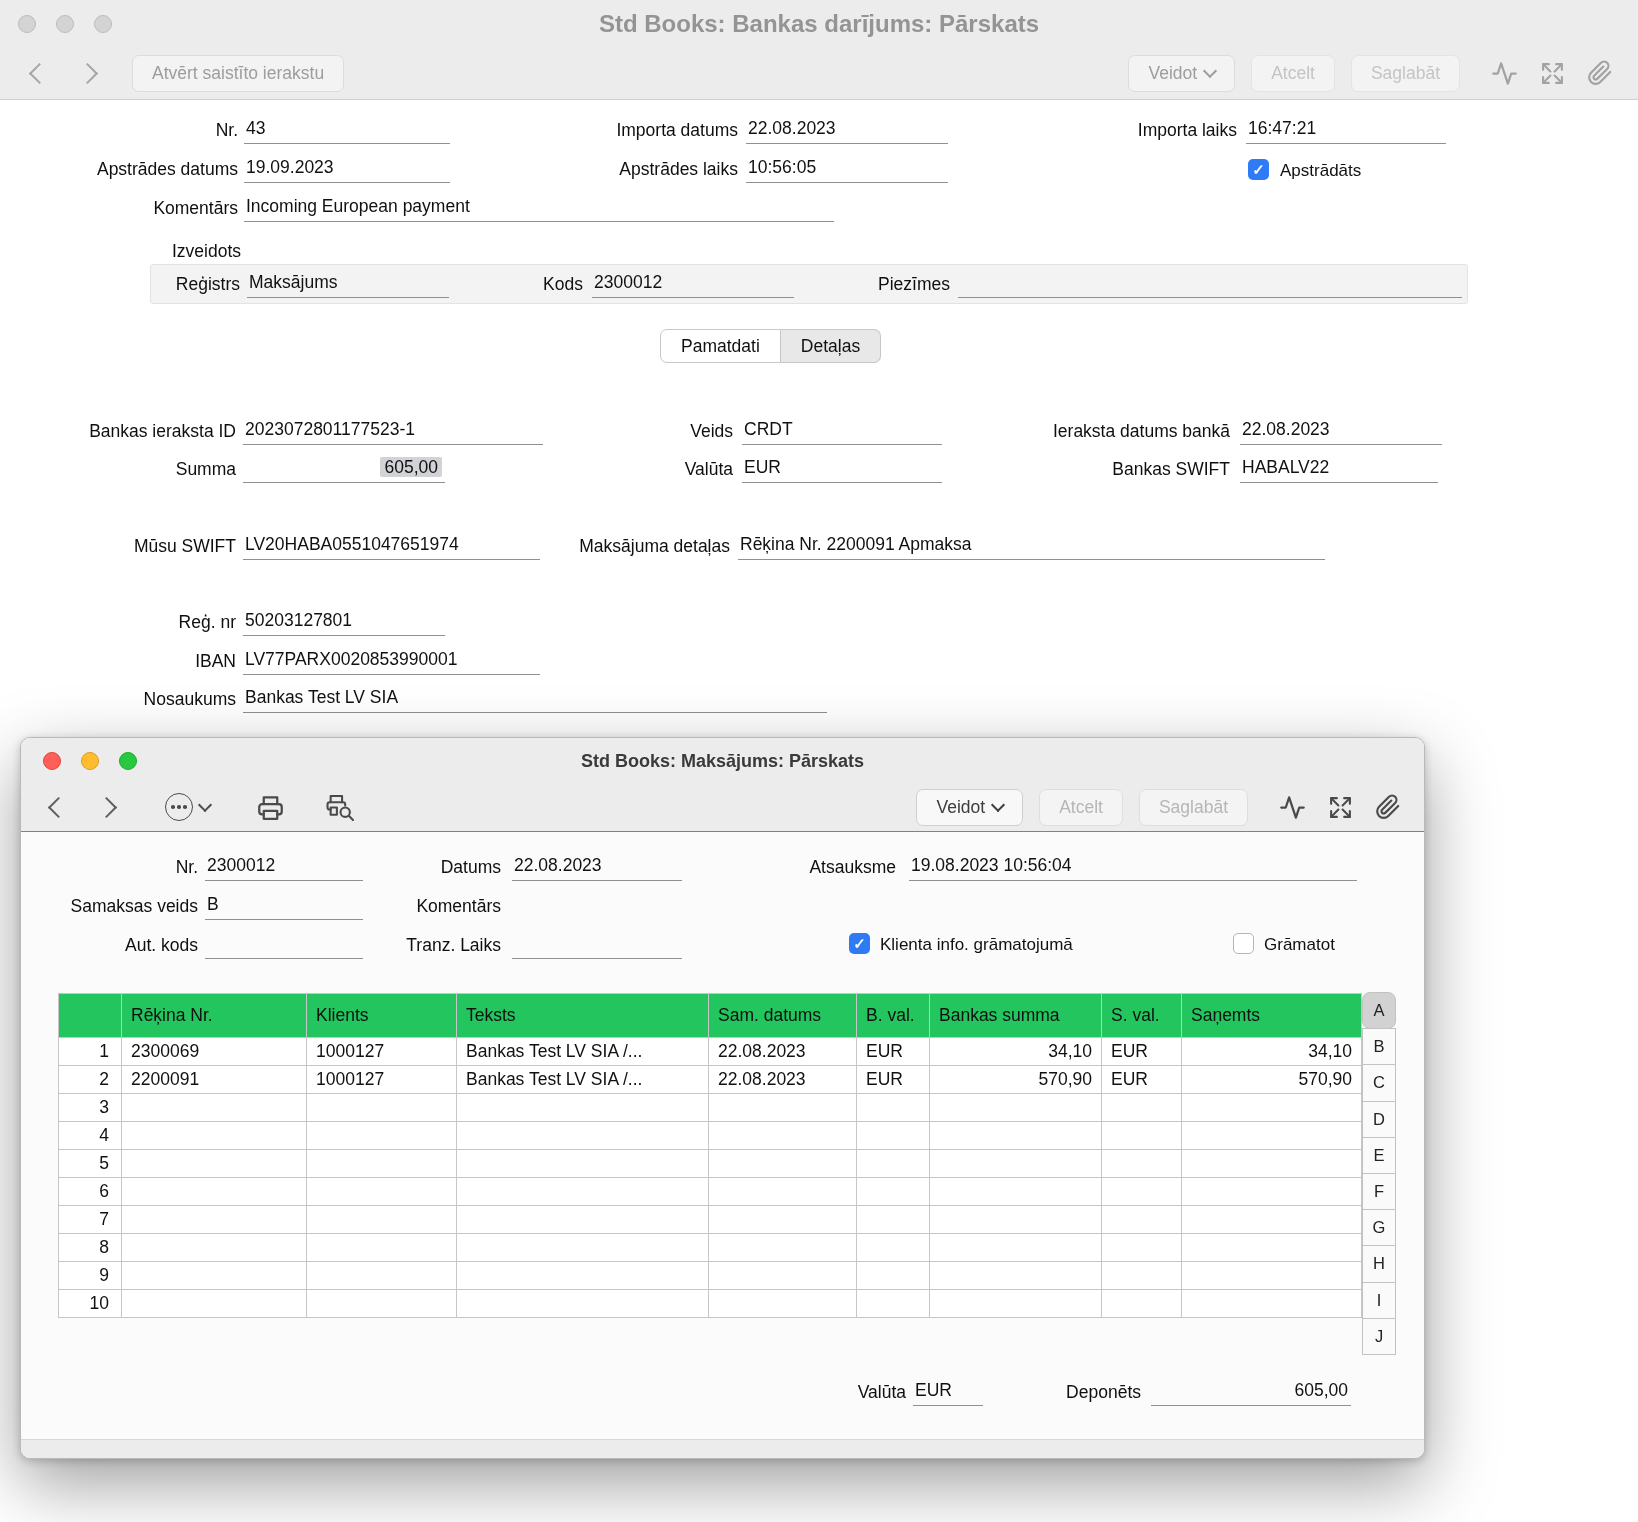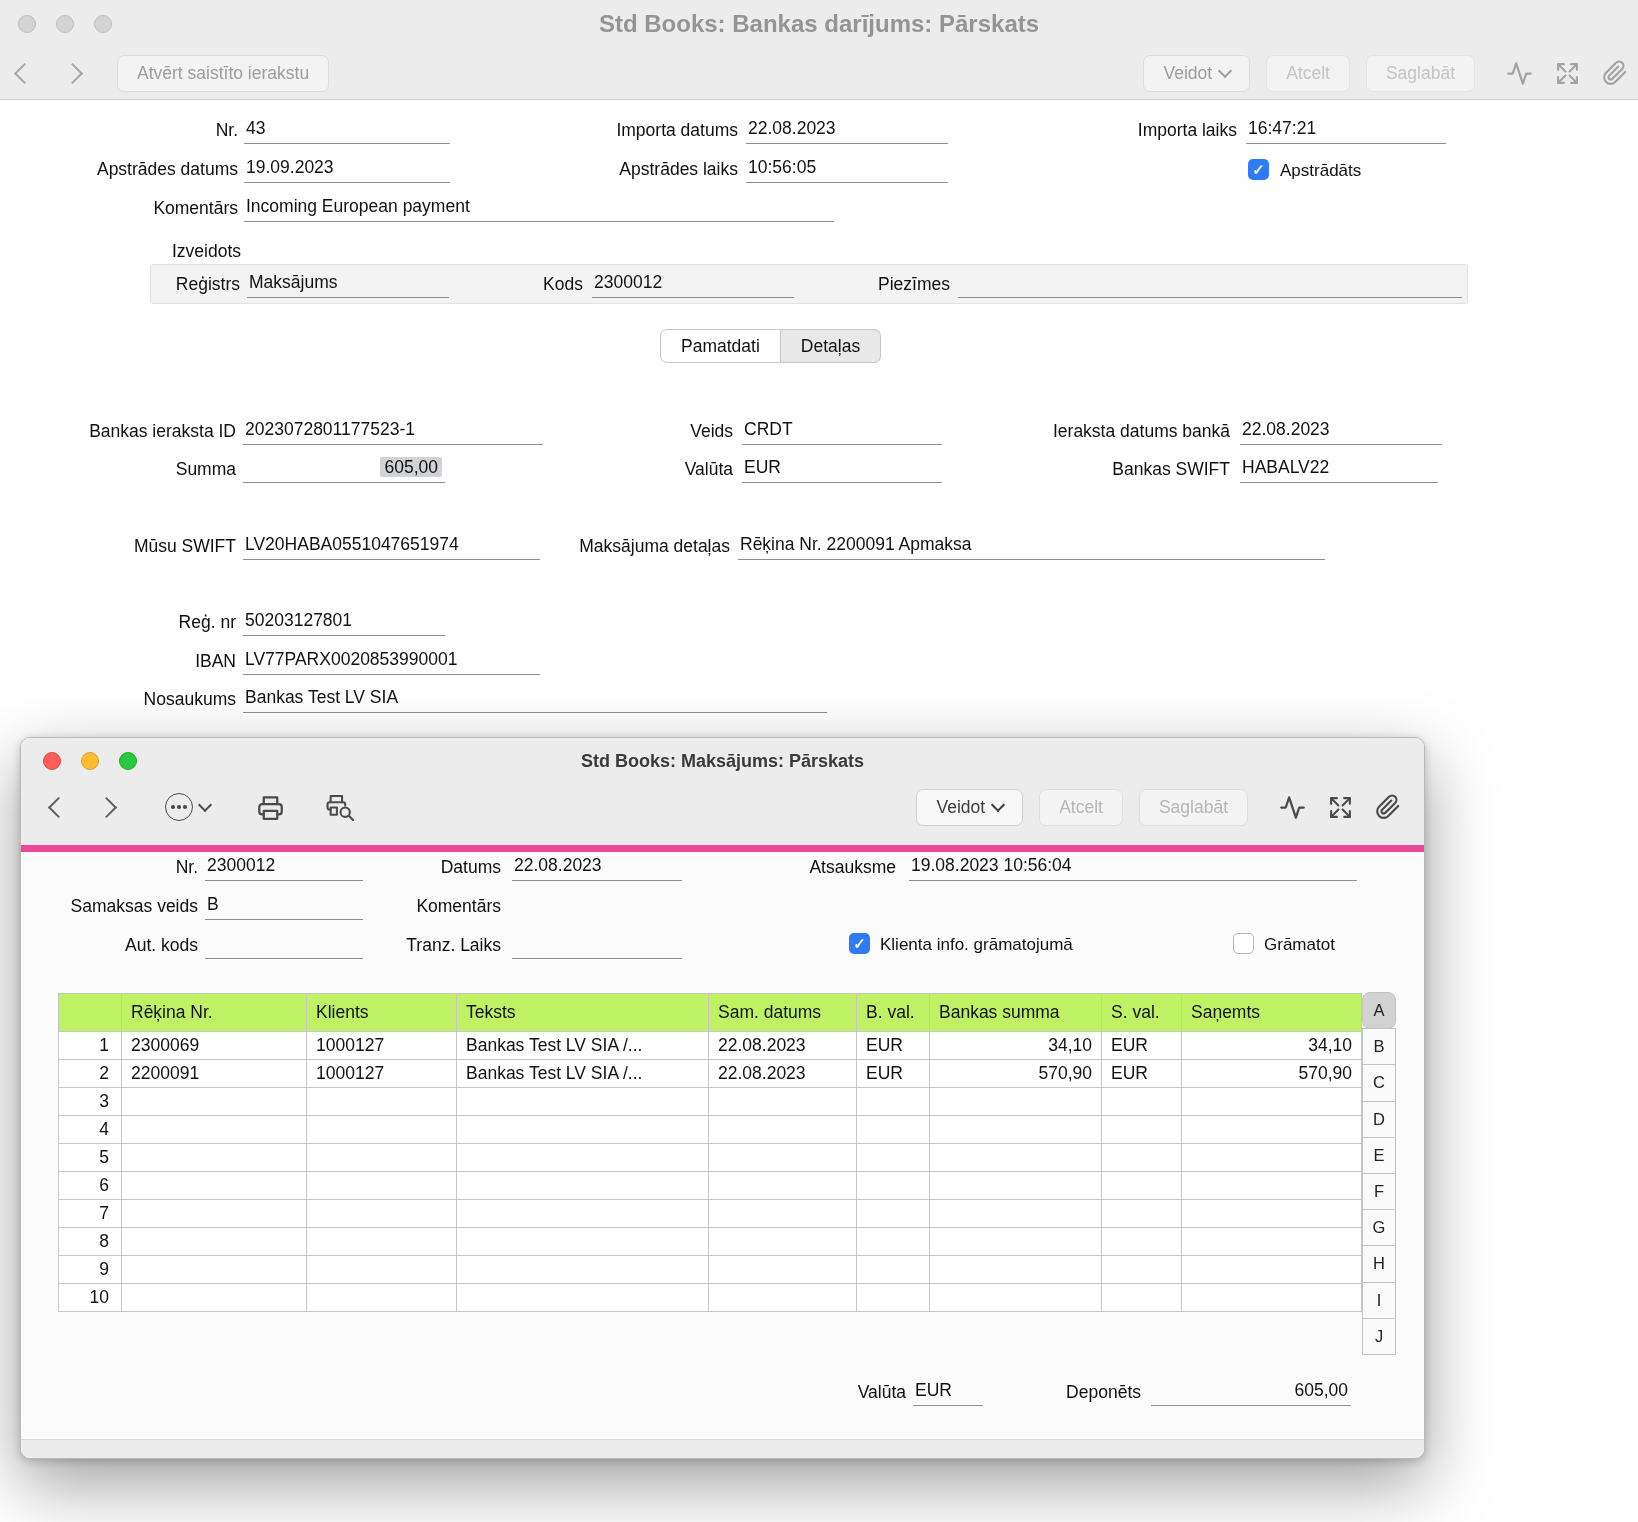--- a/index.html
+++ b/index.html
@@ -43,42 +43,42 @@
   .cb{position:absolute;width:21px;height:21px;border-radius:5px;box-sizing:border-box;}
   .cb.on{background:#2f7bf6;}
   .cb.on::after{content:"✓";color:#fff;font-size:15px;font-weight:bold;display:flex;align-items:center;justify-content:center;height:100%;}
   .cb.off{background:#fff;border:1.5px solid #b4b4ba;}
   .cblbl{position:absolute;font-size:17px;line-height:22px;white-space:nowrap;}
 
   
   .back-window{position:absolute;inset:0;background:#fff;}
   .bw-header{position:absolute;top:0;left:0;right:0;height:100px;background:#ececec;border-bottom:1px solid #cfcfcf;box-sizing:border-box;}
   .bw-title{position:absolute;top:0;left:0;right:0;height:48px;line-height:48px;text-align:center;font-weight:bold;font-size:24px;color:#949494;}
-  .bw-toolbar{position:absolute;top:48px;left:0;right:0;height:50px;display:flex;align-items:center;justify-content:space-between;padding:0 7px;box-sizing:border-box;}
+  .bw-toolbar{position:absolute;top:48px;left:0;right:0;height:50px;display:flex;align-items:center;justify-content:space-between;padding:0 22px;box-sizing:border-box;}
   .tgroup{display:inline-flex;align-items:center;gap:14px;}
   .tgroup.right{gap:16px;}
   .band{position:absolute;left:150px;top:264px;width:1318px;height:40px;background:#f3f3f4;border:1px solid #e3e3e5;border-radius:3px;box-sizing:border-box;}
   .seg{position:absolute;left:660px;top:329px;display:flex;height:34px;font-size:17.5px;}
   .seg-tab{display:flex;align-items:center;justify-content:center;padding:0 20px;border:1px solid #c7c7c7;box-sizing:border-box;}
   .seg-tab.active{background:#fff;border-radius:7px 0 0 7px;}
   .seg-tab.rest{background:#e8e8e8;border-left:none;border-radius:0 7px 7px 0;}
 
   
   .front-window{position:absolute;left:20px;top:737px;width:1405px;height:722px;background:#fbfbfb;
        border:1px solid #b9b9b9;border-radius:10px;box-sizing:border-box;overflow:hidden;
        box-shadow:0 25px 70px rgba(0,0,0,0.38), 0 2px 8px rgba(0,0,0,0.2);}
-  .fw-header{position:absolute;top:0;left:0;right:0;height:114px;background:#ececec;border-bottom:7px solid #ec4899;box-sizing:border-box;}
+  .fw-header{position:absolute;top:0;left:0;right:0;height:94px;background:#ececec;border-bottom:1px solid #ec4899;box-sizing:border-box;}
   .fw-title{position:absolute;top:0;left:0;right:0;height:46px;line-height:46px;text-align:center;font-weight:bold;font-size:18px;color:#3a3a3a;}
   .fw-toolbar{position:absolute;top:46px;left:0;right:0;height:46px;display:flex;align-items:center;justify-content:space-between;padding:0 20px;box-sizing:border-box;}
   .fw-bottom{position:absolute;left:0;right:0;bottom:0;height:18px;background:#ececec;border-top:1px solid #d8d8d8;}
 
   
   .grid{position:absolute;left:37px;top:255px;width:1303px;border-collapse:collapse;table-layout:fixed;font-size:17.5px;background:#fff;}
   .grid th,.grid td{border:1px solid #c6c6c6;padding:2px 9px;height:28px;overflow:hidden;white-space:nowrap;box-sizing:border-box;font-weight:normal;text-align:left;}
-  .grid thead th{background:#bef264;height:38px;}
+  .grid thead th{background:#22c55e;height:44px;}
   .grid td.c0{text-align:right;padding-right:12px;}
   .grid td.r{text-align:right;}
   .sidetabs{position:absolute;left:1341px;top:255px;width:34px;display:flex;flex-direction:column;}
   .sidetab{height:37.2px;border:1px solid #c2c2c2;margin-top:-1px;display:flex;align-items:center;justify-content:center;font-size:16.5px;background:#fafafa;box-sizing:border-box;color:#222;}
   .sidetab.active{background:#d2d2d2;border-radius:8px;}
 </style>
 </head>
 <body>
 
 <div class="back-window dim-chrome">

